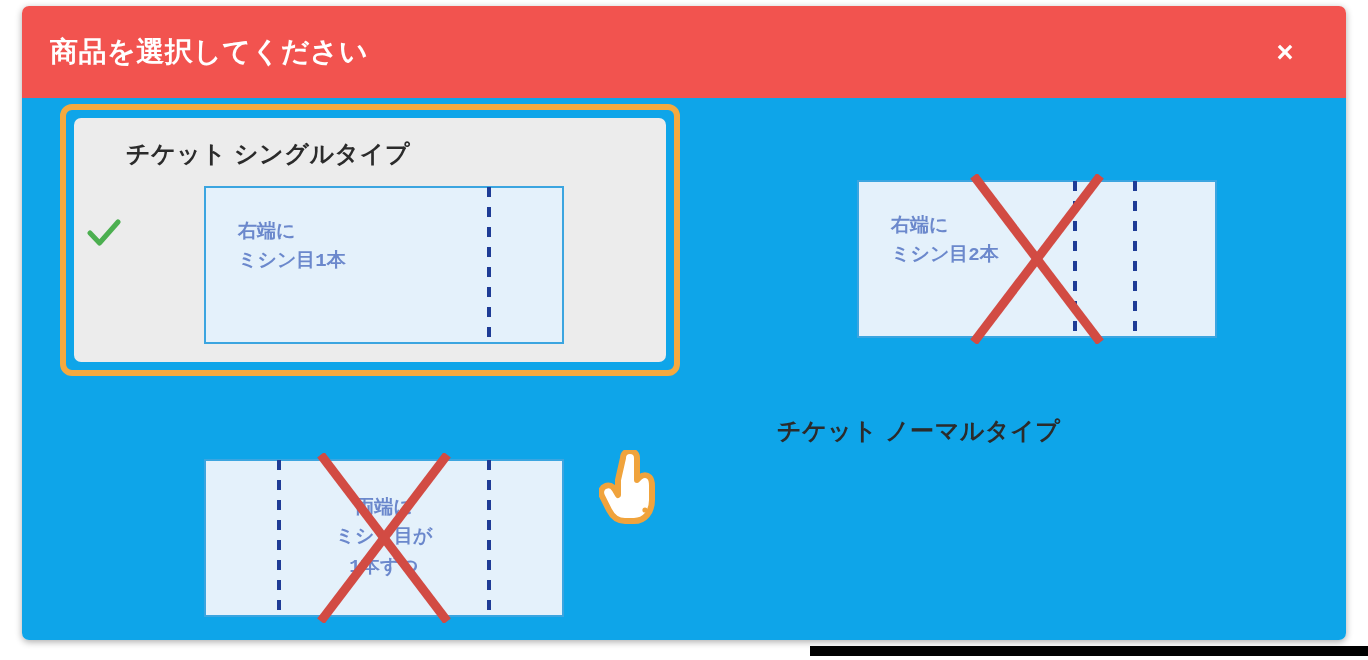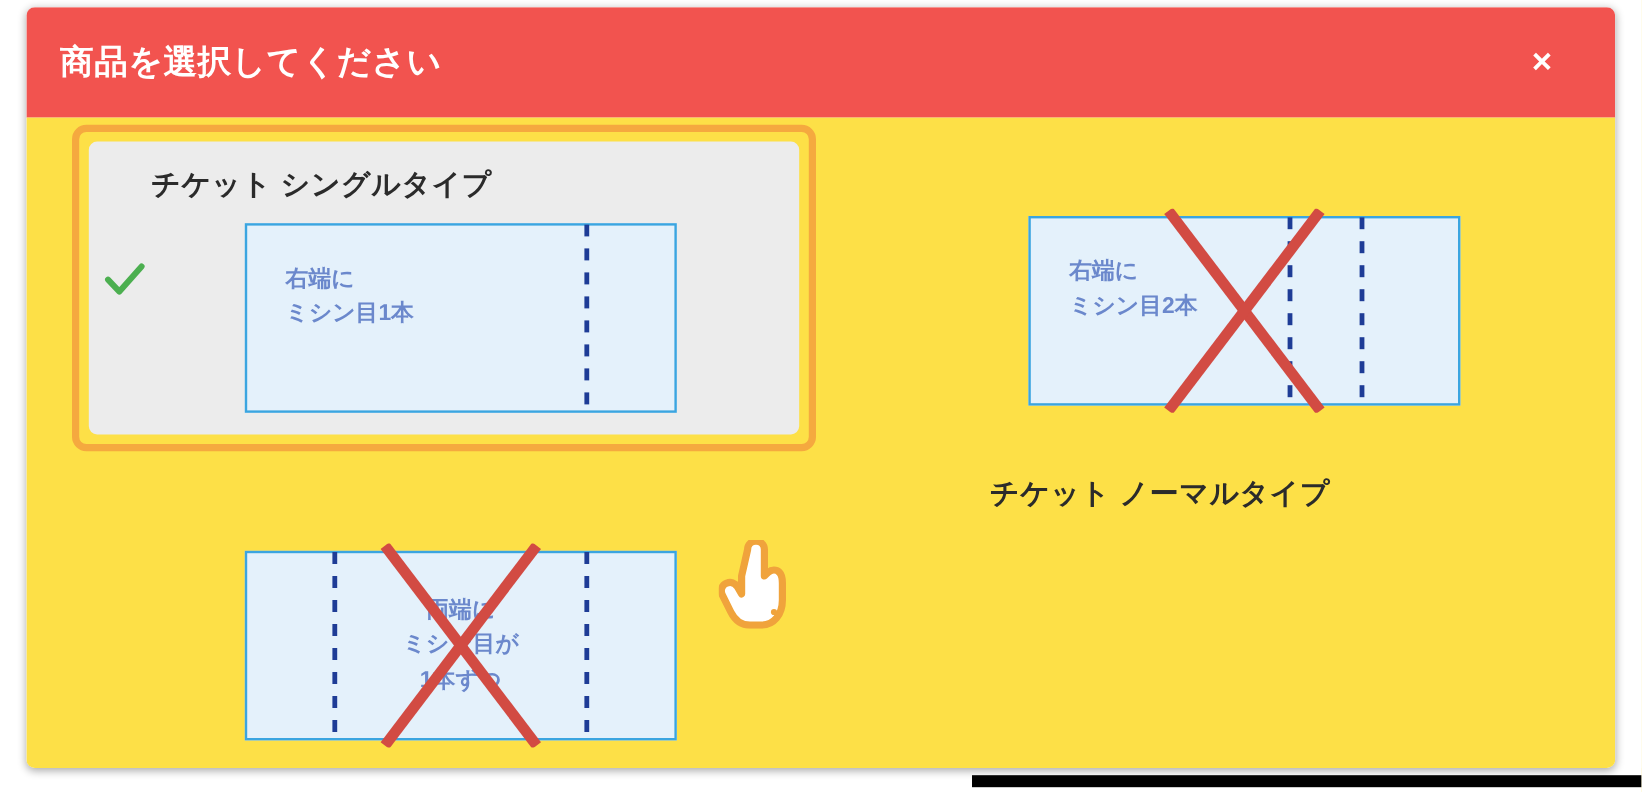--- a/index.html
+++ b/index.html
@@ -81,21 +81,21 @@
     color: #ffffff;
     font-size: 29px;
     font-weight: bold;
     line-height: 1;
   }
 
   
   .dialog-body {
     position: relative;
     flex: 1 1 auto;
-    background: #fde047;
+    background: #0ea5e9;
     padding: 0;
   }
 
   .option-grid {
     position: relative;
     width: 100%;
     height: 100%;
   }
 
   
@@ -141,21 +141,21 @@
     top: 34px;
     font-size: 24px;
     font-weight: bold;
     color: #2b2b2b;
     letter-spacing: 0.6px;
     white-space: nowrap;
   }
   .option.pos-1 .option-title,
   .option.pos-3 .option-title { left: 42px; }
   .option.pos-2 .option-title { left: 66px; top: 28px; }
-  .option.pos-3 .option-title { top: 12px; margin-left: 48px; }
+  .option.pos-3 .option-title { top: 32px; }
 
   
   .check-mark {
     position: absolute;
     left: 27px;
     top: 112px;
     width: 34px;
     height: 34px;
     display: none;
   }
@@ -180,20 +180,21 @@
     border: 2px solid #3ba5e0;
   }
 
   .ticket-label {
     position: absolute;
     color: #6b88cc;
     font-size: 19px;
     font-weight: bold;
     line-height: 1.55;
     white-space: pre-line;
+    font-family: Liberation Mono, monospace;
   }
   .ticket-label.align-left {
     left: 32px;
     top: 30px;
     text-align: left;
   }
   .ticket-label.align-center {
     left: 0; right: 0;
     top: 50%;
     transform: translateY(-50%);

